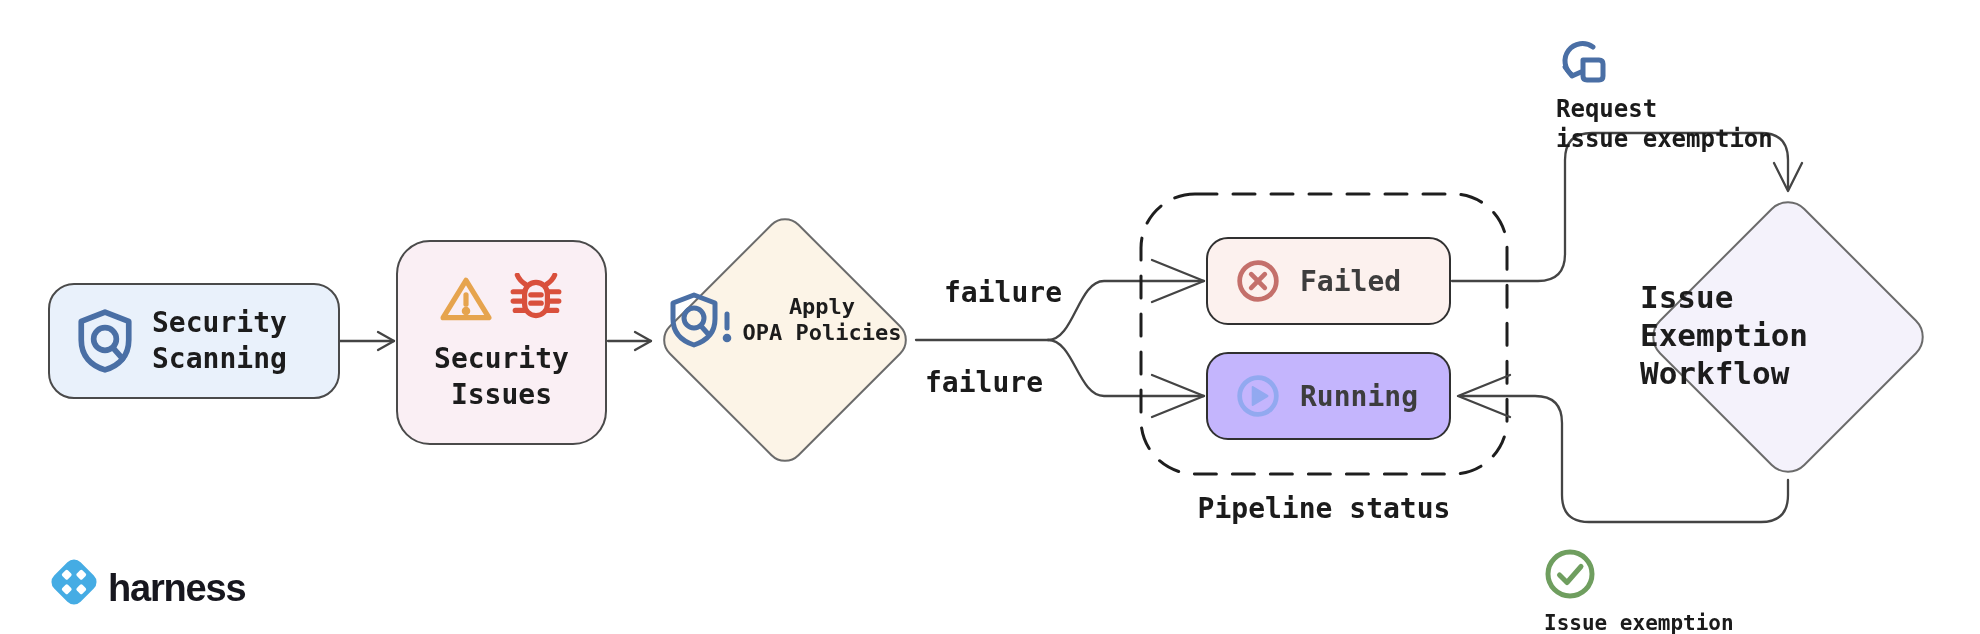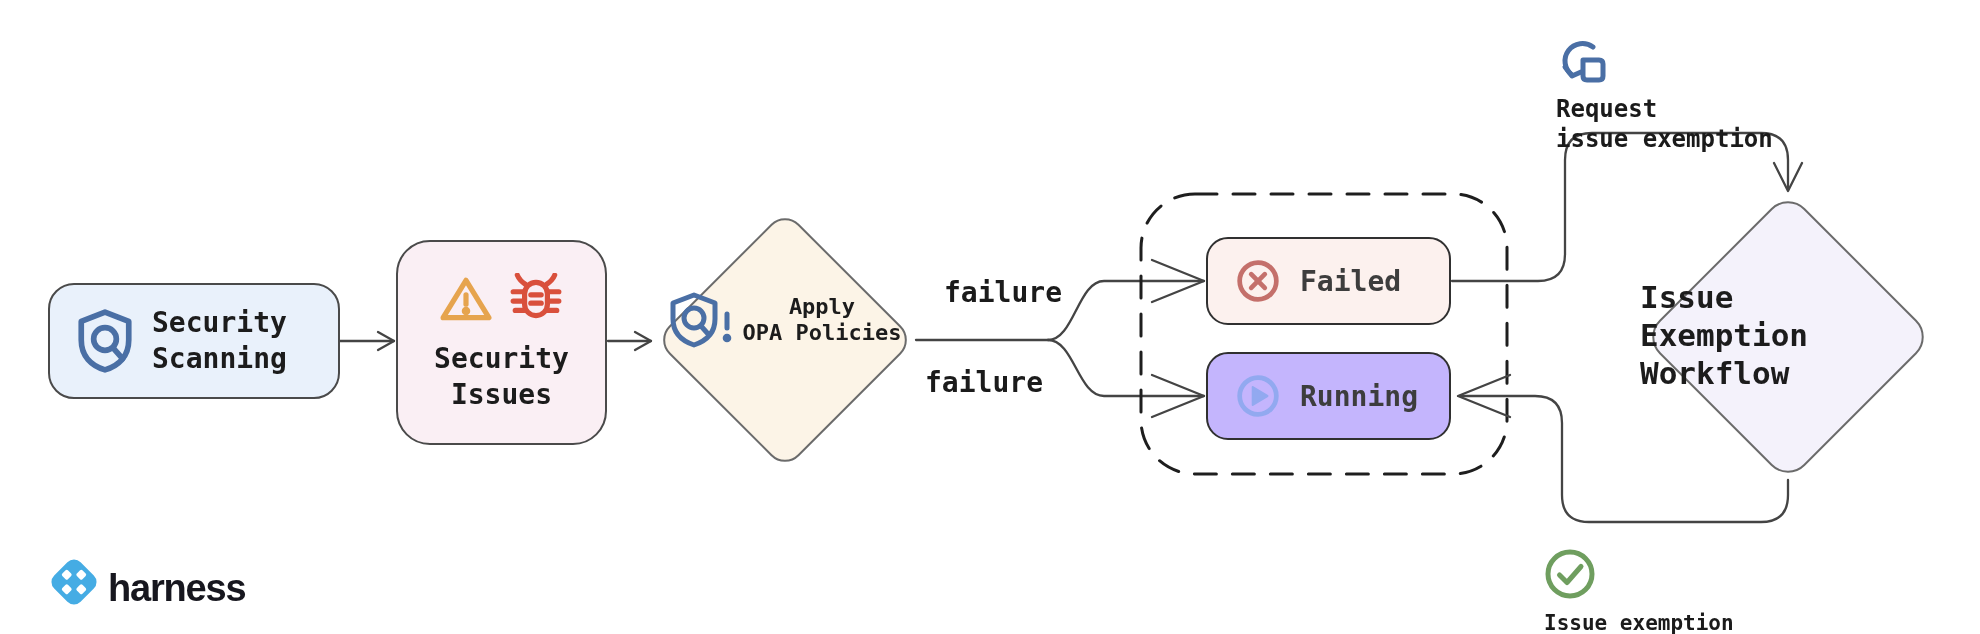--- a/index.html
+++ b/index.html
@@ -153,20 +153,21 @@
   </div>
 
   <div class="node box status-box running-box">
     <svg width="44" height="44" viewBox="0 0 42 42" fill="none">
       <circle cx="21" cy="21" r="17.5" stroke="#92a9f0" stroke-width="4.5"></circle>
       <path d="M16 12.5 L30 21 L16 29.5 Z" fill="#92a9f0" stroke="#92a9f0" stroke-width="2" stroke-linejoin="round"></path>
     </svg>
     <span class="lbl">Running</span>
   </div>
 
+  <div class="caption pipe-caption">Pipeline status</div>
 
   <div class="diamond-shape exm-shape"></div>
   <div class="node exm-content pre">Issue
 Exemption
 Workflow</div>
 
   <div class="anno anno-request">
     <svg width="50" height="54" viewBox="0 0 50 54" fill="none" stroke="#4a6fa5" stroke-width="5" stroke-linecap="round" stroke-linejoin="round">
       <path d="M16 45 A16 16 0 1 1 37 17"></path>
       <path d="M9 37 L16 46 L25 42"></path>

